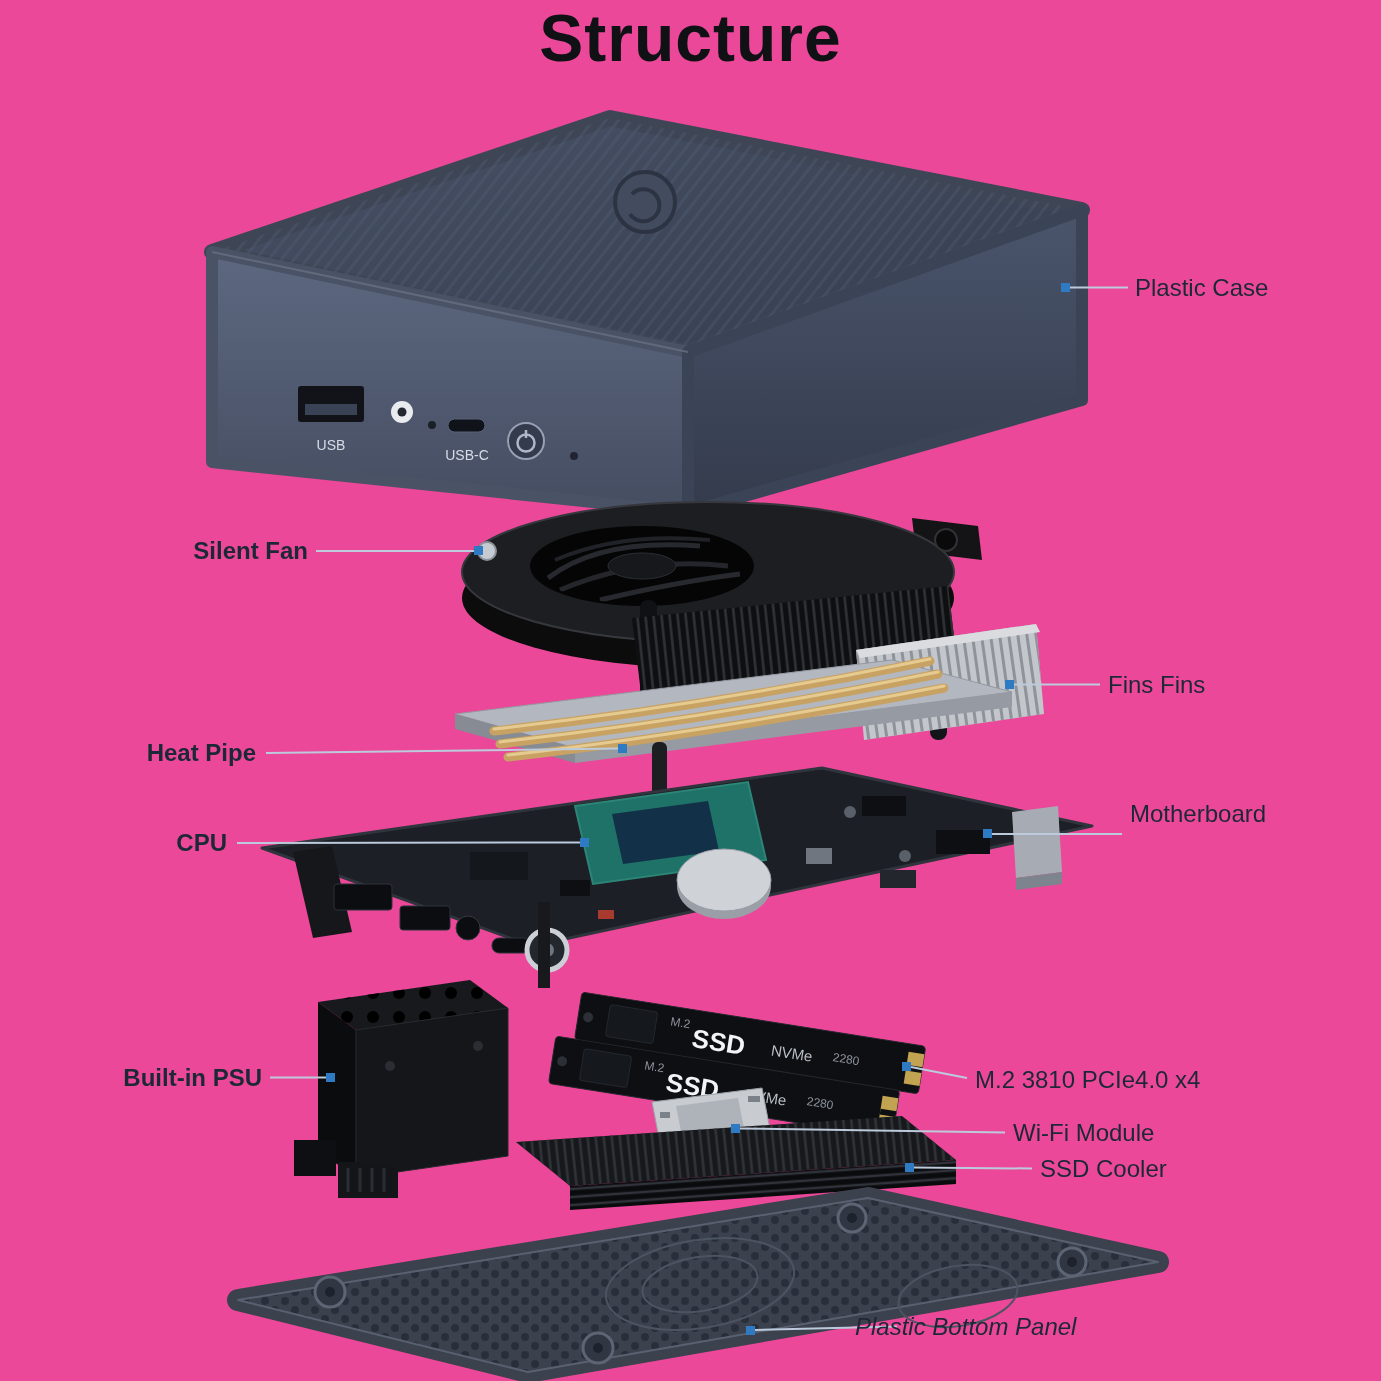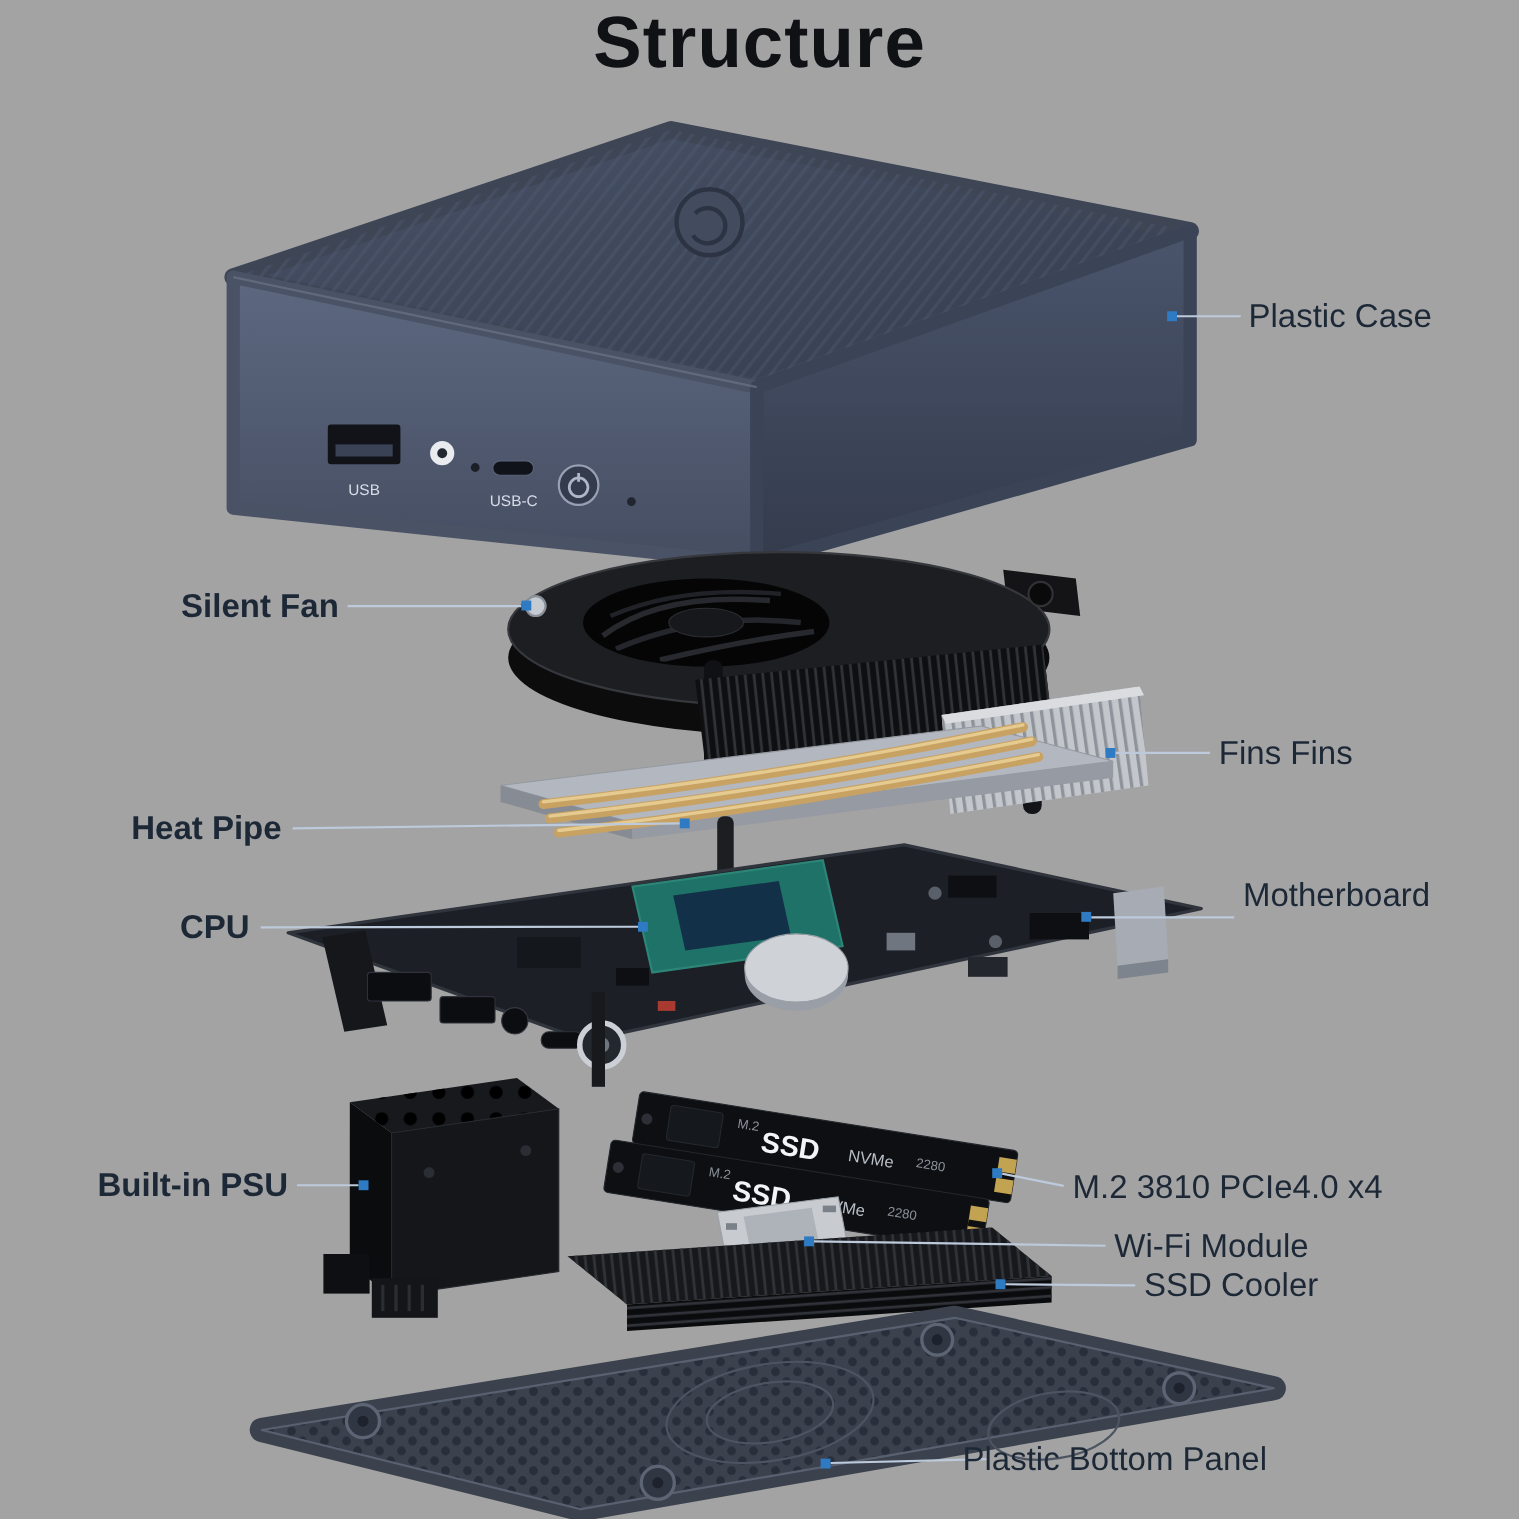--- a/index.html
+++ b/index.html
@@ -1,21 +1,21 @@
 <!DOCTYPE html>
 <html><head>
 <meta charset="utf-8">
 <style>
   html,body{margin:0;padding:0;background:#ffffff;}
   body{width:1381px;height:1381px;font-family:"Liberation Sans",sans-serif;}
-  .canvas{position:relative;width:1381px;height:1381px;background:#a3a3a3;overflow:hidden;}
+  .canvas{position:relative;width:1381px;height:1381px;background:#ec4899;overflow:hidden;}
   .art{position:absolute;left:0;top:0;width:1381px;height:1381px;}
   .title{position:absolute;top:0px;left:0;width:100%;text-align:center;
          font-size:66px;font-weight:bold;letter-spacing:1px;color:#0f1115;margin:0;}
-  .lbl{position:absolute;transform:translateY(-50%);font-size:30px;color:#1d2837;
+  .lbl{position:absolute;transform:translateY(-50%);font-size:24px;color:#1d2837;
        white-space:nowrap;line-height:1.1;}
   .lbl.align-right{text-align:right;font-weight:bold;}
 </style>
 </head>
 <body>
 
 <div class="canvas">
 
   <h1 class="title">Structure</h1>
 
@@ -282,15 +282,15 @@
   <div class="lbl" style="left:1135px;top:288px;">Plastic Case</div>
   <div class="lbl align-right" style="right:1073px;top:551px;">Silent Fan</div>
   <div class="lbl" style="left:1108px;top:685px;">Fins Fins</div>
   <div class="lbl align-right" style="right:1125px;top:753px;text-align:right;">Heat Pipe</div>
   <div class="lbl align-right" style="right:1154px;top:843px;margin-left:21px;">CPU</div>
   <div class="lbl" style="left:1130px;top:814px;">Motherboard</div>
   <div class="lbl align-right" style="right:1119px;top:1078px;">Built-in PSU</div>
   <div class="lbl" style="left:975px;top:1080px;">M.2 3810 PCIe4.0 x4</div>
   <div class="lbl" style="left:1013px;top:1133px;">Wi-Fi Module</div>
   <div class="lbl" style="left:1040px;top:1169px;">SSD Cooler</div>
-  <div class="lbl" style="left:875px;top:1327px;">Plastic Bottom Panel</div>
+  <div class="lbl" style="left:855px;top:1327px;font-style:italic;">Plastic Bottom Panel</div>
 
 </div>
 
 </body></html>

